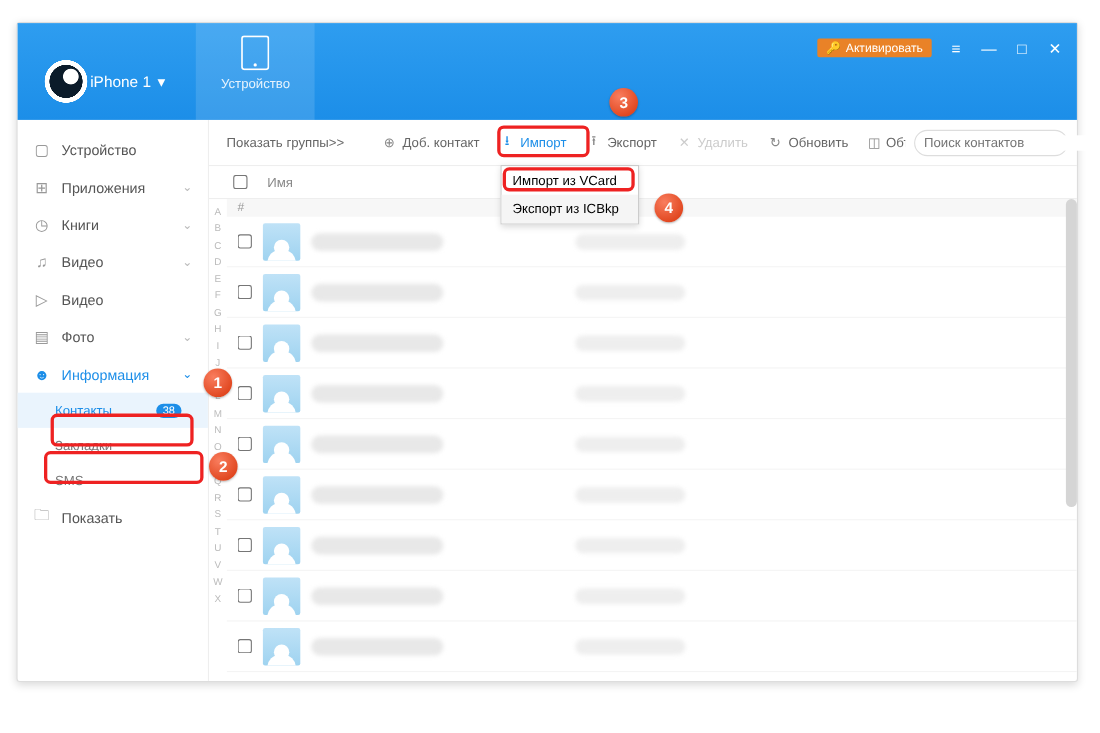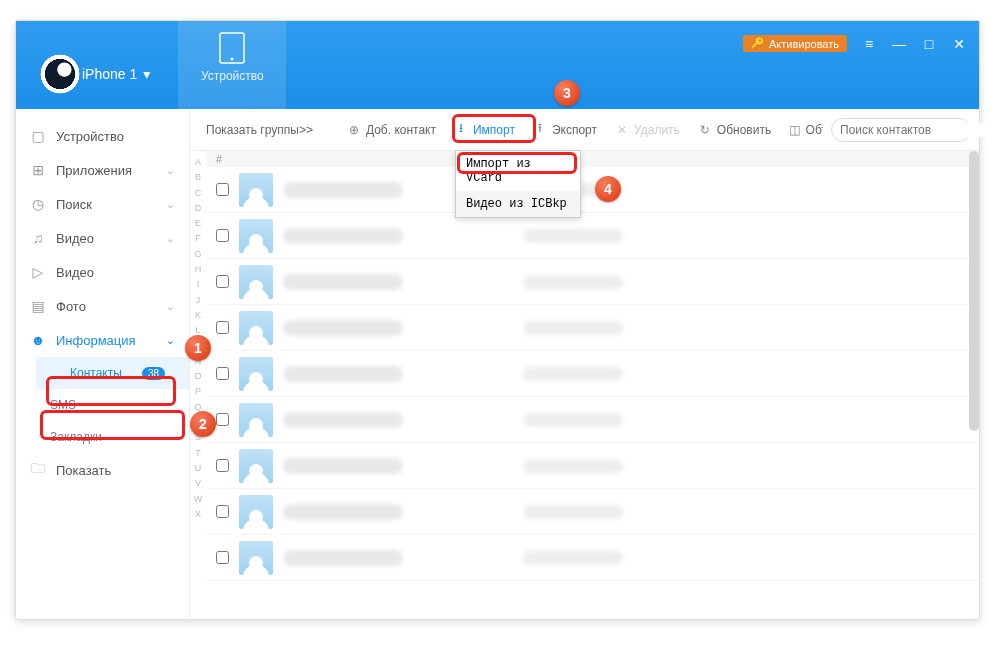--- a/index.html
+++ b/index.html
@@ -15,21 +15,21 @@
   .nav-icon { width: 34px; height: 30px; display: flex; align-items: center; justify-content: center; }
   .win-controls { position: absolute; right: 12px; top: 14px; display: flex; align-items: center; gap: 14px; color: #fff; font-size: 14px; }
   .activate { background: #e98227; font-size: 11px; padding: 2px 8px; border-radius: 2px; display: flex; align-items: center; gap: 4px; }
   .wc-btn { cursor: pointer; width: 16px; text-align: center; font-size: 14px; }
   .main { display: flex; height: calc(100% - 88px); }
   .sidebar { width: 174px; border-right: 1px solid #eee; padding-top: 10px; font-size: 13px; color: #555; }
   .sb-item { display: flex; align-items: center; padding: 9px 14px; gap: 10px; cursor: pointer; position: relative; }
   .sb-item .chev { margin-left: auto; color: #bbb; font-size: 11px; }
   .sb-item.hover { color: #1c8ee8; }
   .sb-sub { padding-left: 34px; font-size: 12px; color: #777; }
-  .sb-sub.active { background: #eaf4fd; color: #1c8ee8; display: flex; align-items: center; margin-left: 20px; }
+  .sb-sub.active { background: #eaf4fd; color: #1c8ee8; display: flex; align-items: center; }
   .badge { margin-left: auto; margin-right: 10px; background: #1c8ee8; color: #fff; font-size: 10px; padding: 1px 6px; border-radius: 8px; }
   .sb-icon { width: 16px; height: 16px; display: inline-flex; align-items: center; justify-content: center; color: #999; font-size: 14px; }
   .content { flex: 1; display: flex; flex-direction: column; }
   .toolbar { height: 42px; border-bottom: 1px solid #eee; display: flex; align-items: center; padding: 0 8px; font-size: 12px; color: #666; gap: 2px; }
   .tb-btn { display: flex; align-items: center; gap: 5px; padding: 4px 8px; cursor: pointer; border-radius: 2px; white-space: nowrap; }
   .tb-btn .ico { width: 14px; height: 14px; display: inline-flex; align-items: center; justify-content: center; color: #888; }
   .tb-btn.disabled { color: #ccc; }
   .tb-btn.disabled .ico { color: #ccc; }
   .tb-import { color: #1c8ee8; }
   .search-box { margin-left: auto; width: 140px; height: 24px; border: 1px solid #ddd; border-radius: 12px; display: flex; align-items: center; padding: 0 8px; font-size: 11px; color: #bbb; gap: 6px; }
@@ -42,21 +42,21 @@
   .row { display: flex; align-items: center; height: 46px; padding: 0 10px; border-bottom: 1px solid #f4f4f4; }
   .row input[type=checkbox] { width: 13px; height: 13px; }
   .avatar { width: 34px; height: 34px; background: linear-gradient(#bfe2f7, #9fd3f0); border-radius: 2px; margin: 0 10px; display: flex; align-items: flex-end; justify-content: center; overflow: hidden; }
   .avatar::before { content: ""; width: 14px; height: 14px; background: #fff; border-radius: 50%; position: relative; top: -5px; }
   .avatar::after { content: ""; position: absolute; width: 26px; height: 14px; background: #fff; border-radius: 12px 12px 0 0; transform: translateY(4px); }
   .avatar { position: relative; }
   .blur-name { width: 120px; height: 16px; background: #e8e8e8; border-radius: 8px; filter: blur(2px); }
   .blur-num { width: 100px; height: 14px; background: #eee; border-radius: 8px; filter: blur(2px); margin-left: 120px; }
   .scrollbar { position: absolute; right: 0; top: 0; width: 10px; height: 280px; background: #d5d5d5; border-radius: 5px; }
   .dropdown { position: absolute; top: 150px; left: 455px; width: 126px; background: #fff; border: 1px solid #ccc; box-shadow: 0 2px 6px rgba(0,0,0,0.15); font-size: 12px; z-index: 50; }
-  .dd-item { padding: 6px 10px; cursor: pointer; font-family: Liberation Mono, monospace; }
+  .dd-item { padding: 6px 10px; cursor: pointer; }
   .dd-item.hover-item { background: #f5f5f5; }
   .annot-red { position: absolute; border: 3px solid #e22; border-radius: 6px; pointer-events: none; z-index: 60; }
   .annot-num { position: absolute; width: 26px; height: 26px; border-radius: 50%; background: radial-gradient(circle at 35% 30%, #f97d5e, #d8340a); color: #fff; font-size: 14px; font-weight: bold; display: flex; align-items: center; justify-content: center; box-shadow: 0 1px 2px rgba(0,0,0,0.3); z-index: 70; }
 </style>
 </head>
 <body>
 
 <div class="window">
 
   <div class="titlebar">
@@ -97,21 +97,21 @@
         <span class="sb-icon">▢</span>
         <span>Устройство</span>
       </div>
       <div class="sb-item">
         <span class="sb-icon">⊞</span>
         <span>Приложения</span>
         <span class="chev">⌄</span>
       </div>
       <div class="sb-item">
         <span class="sb-icon">◷</span>
-        <span>Поиск</span>
+        <span>Книги</span>
         <span class="chev">⌄</span>
       </div>
       <div class="sb-item">
         <span class="sb-icon">♫</span>
         <span>Видео</span>
         <span class="chev">⌄</span>
       </div>
       <div class="sb-item">
         <span class="sb-icon">▷</span>
         <span>Видео</span>
@@ -124,24 +124,24 @@
       <div class="sb-item hover">
         <span class="sb-icon" style="color:#1c8ee8">☻</span>
         <span>Информация</span>
         <span class="chev" style="color:#1c8ee8">⌄</span>
       </div>
       <div class="sb-item sb-sub active">
         <span>Контакты</span>
         <span class="badge">38</span>
       </div>
       <div class="sb-item sb-sub">
+        <span>Закладки</span>
+      </div>
+      <div class="sb-item sb-sub">
         <span>SMS</span>
-      </div>
-      <div class="sb-item sb-sub">
-        <span>Закладки</span>
       </div>
       <div class="sb-item">
         <span class="sb-icon">🗀</span>
         <span>Показать</span>
       </div>
     </div>
 
     <div class="content">
       <div class="toolbar">
         <div class="tb-btn">
@@ -171,20 +171,24 @@
         <div class="tb-btn" style="overflow:hidden;max-width:42px">
           <span class="ico">◫</span>
           <span>Объ</span>
         </div>
         <div class="search-box">
           <input placeholder="Поиск контактов" style="">
           <span style="color:#ccc">◯</span>
         </div>
       </div>
 
+      <div class="list-header">
+        <input type="checkbox" style="">
+        <span style="margin-left:18px">Имя</span>
+      </div>
 
       <div class="list-area">
         <div class="alpha-index" id="alpha-index">
             <div>A</div>
             <div>B</div>
             <div>C</div>
             <div>D</div>
             <div>E</div>
             <div>F</div>
             <div>G</div>
@@ -266,21 +270,21 @@
             </div>
         </div>
         <div class="scrollbar"></div>
       </div>
     </div>
   </div>
 </div>
 
 <div class="dropdown">
   <div class="dd-item">Импорт из VCard</div>
-  <div class="dd-item hover-item">Видео из ICBkp</div>
+  <div class="dd-item hover-item">Экспорт из ICBkp</div>
 </div>
 
 <div class="annot-red" style="top:376px;left:46px;width:130px;height:30px"></div>
 <div class="annot-red" style="top:410px;left:40px;width:145px;height:30px"></div>
 <div class="annot-red" style="top:114px;left:452px;width:84px;height:29px"></div>
 <div class="annot-red" style="top:152px;left:457px;width:120px;height:22px"></div>
 
 <div class="annot-num" style="top:335px;left:185px">1</div>
 <div class="annot-num" style="top:411px;left:190px">2</div>
 <div class="annot-num" style="top:80px;left:554px">3</div>

